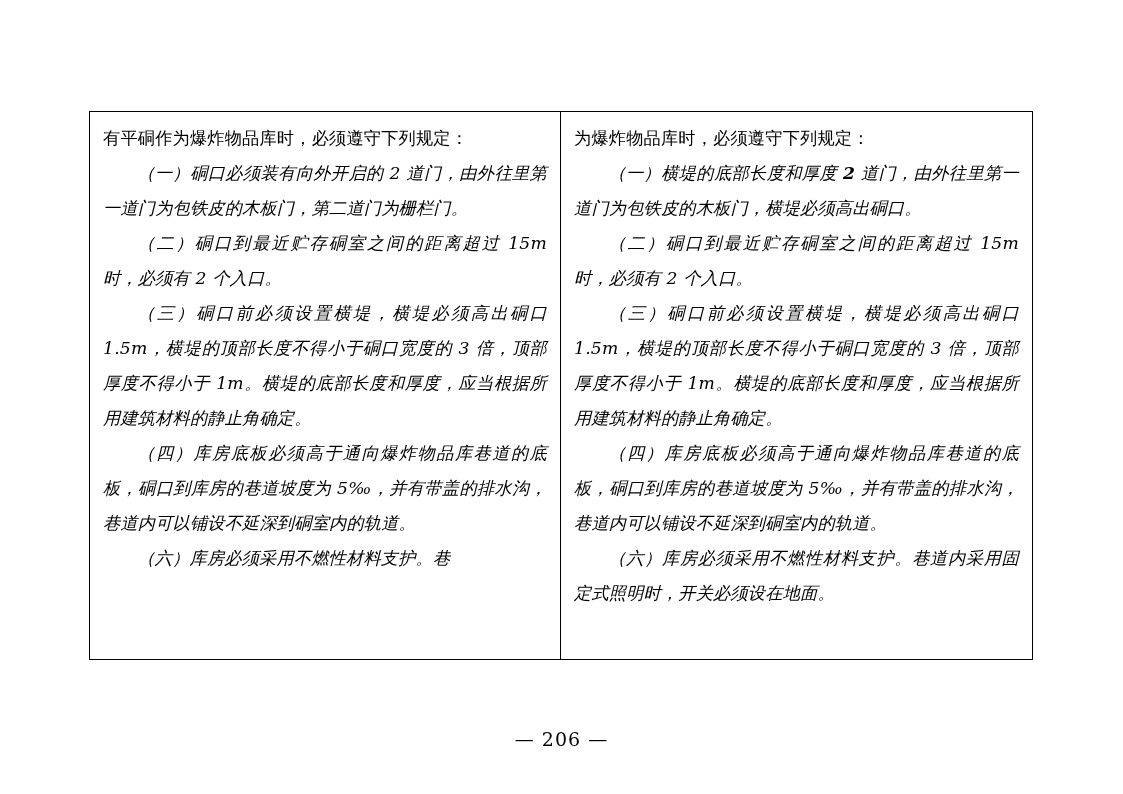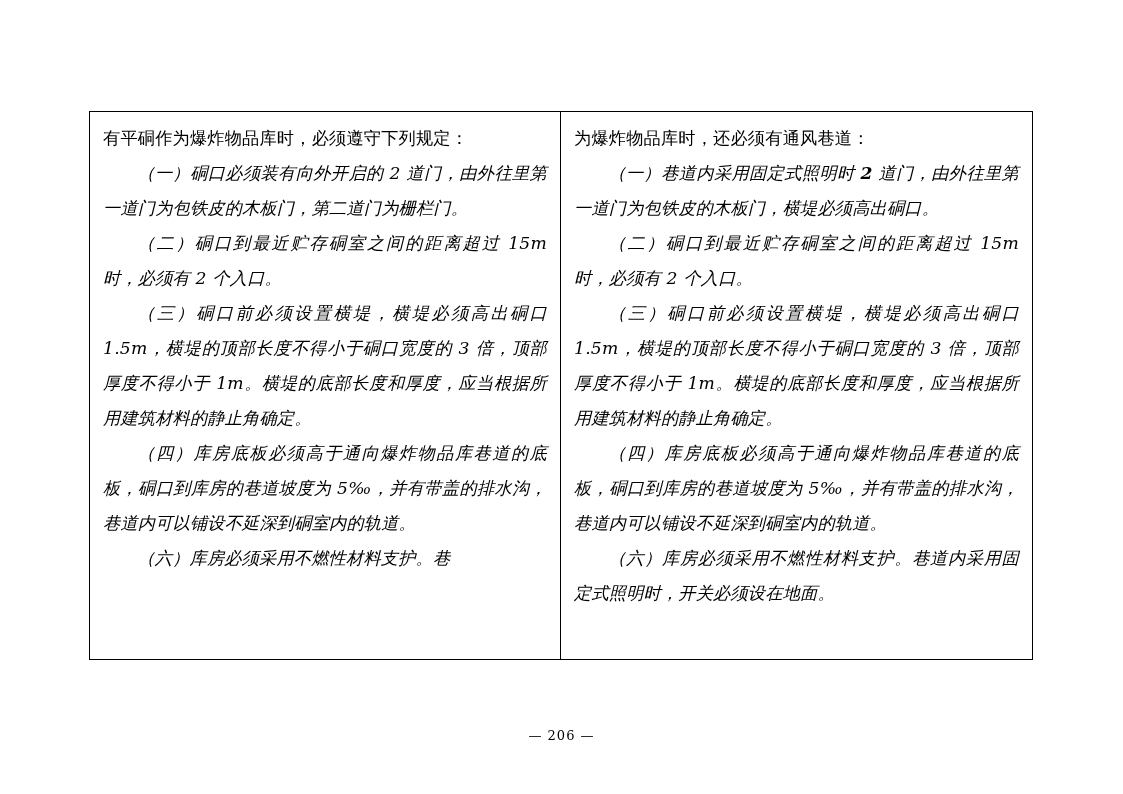--- a/index.html
+++ b/index.html
@@ -54,41 +54,41 @@
   }
   .bold {
     font-weight: bold;
   }
   .page-number {
     position: absolute;
     left: 0;
     top: 728px;
     width: 1123px;
     text-align: center;
-    font-size: 13px;
+    font-size: 19px;
     letter-spacing: 1px;
   }
 </style>
 </head>
 <body>
 
 <div class="page">
 
   <div class="columns-frame">
     <div class="column left" id="left-col">
         <p class="para"><span>有平硐作为爆炸物品库时，必须遵守下列规定：</span></p>
         <p class="para indent"><span>（一）硐口必须装有向外开启的 2 道门，由外往里第一道门为包铁皮的木板门，第二道门为栅栏门。</span></p>
         <p class="para indent"><span>（二）硐口到最近贮存硐室之间的距离超过 15m 时，必须有 2 个入口。</span></p>
         <p class="para indent"><span>（三）硐口前必须设置横堤，横堤必须高出硐口 1.5m，横堤的顶部长度不得小于硐口宽度的 3 倍，顶部厚度不得小于 1m。横堤的底部长度和厚度，应当根据所用建筑材料的静止角确定。</span></p>
         <p class="para indent"><span>（四）库房底板必须高于通向爆炸物品库巷道的底板，硐口到库房的巷道坡度为 5‰，并有带盖的排水沟，巷道内可以铺设不延深到硐室内的轨道。</span></p>
         <p class="para indent"><span>（六）库房必须采用不燃性材料支护。巷</span></p>
       </div>
     <div class="column right" id="right-col">
-        <p class="para"><span>为爆炸物品库时，还必须有通风巷道：</span></p>
-        <p class="para indent"><span>（一）巷道内采用固定式照明时 </span><span class="bold">2</span><span> 道门，由外往里第一道门为包铁皮的木板门，横堤必须高出硐口。</span></p>
+        <p class="para"><span>为爆炸物品库时，必须遵守下列规定：</span></p>
+        <p class="para indent"><span>（一）横堤的底部长度和厚度 </span><span class="bold">2</span><span> 道门，由外往里第一道门为包铁皮的木板门，横堤必须高出硐口。</span></p>
         <p class="para indent"><span>（二）硐口到最近贮存硐室之间的距离超过 15m 时，必须有 2 个入口。</span></p>
         <p class="para indent"><span>（三）硐口前必须设置横堤，横堤必须高出硐口 1.5m，横堤的顶部长度不得小于硐口宽度的 3 倍，顶部厚度不得小于 1m。横堤的底部长度和厚度，应当根据所用建筑材料的静止角确定。</span></p>
         <p class="para indent"><span>（四）库房底板必须高于通向爆炸物品库巷道的底板，硐口到库房的巷道坡度为 5‰，并有带盖的排水沟，巷道内可以铺设不延深到硐室内的轨道。</span></p>
         <p class="para indent"><span>（六）库房必须采用不燃性材料支护。巷道内采用固定式照明时，开关必须设在地面。</span></p>
       </div>
   </div>
 
   <div class="page-number">— 206 —</div>
 
 </div>

